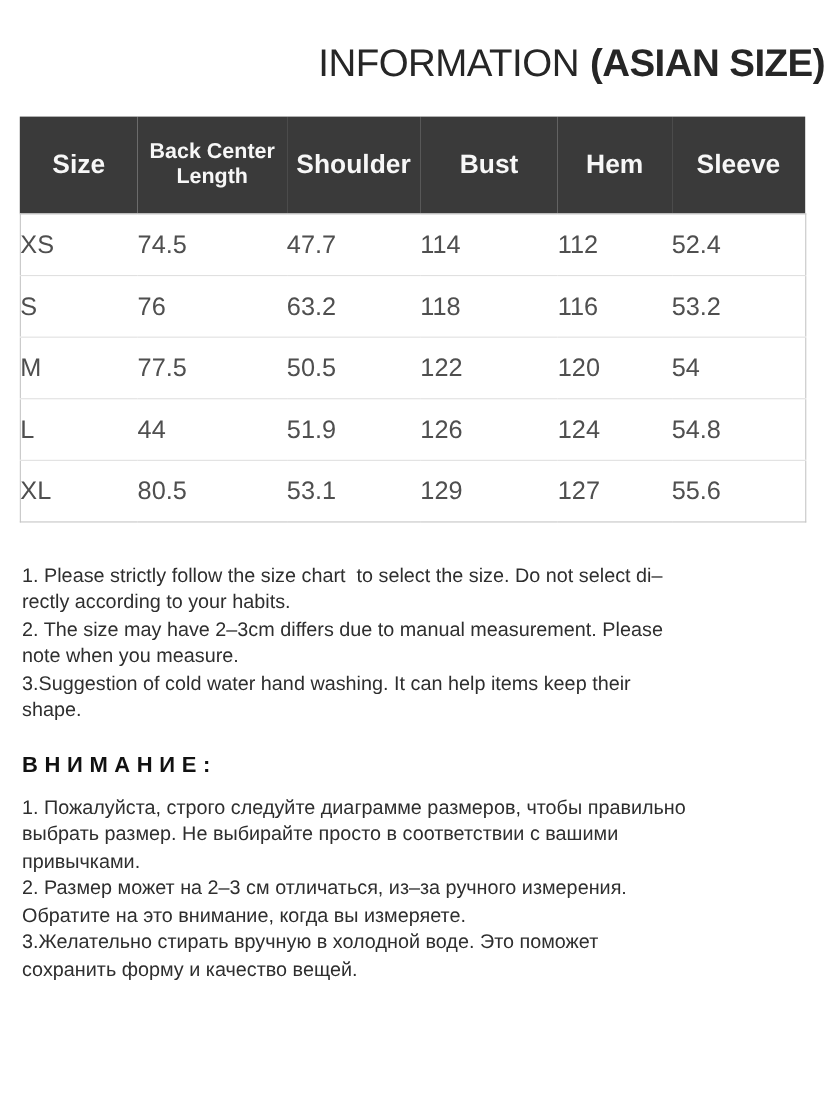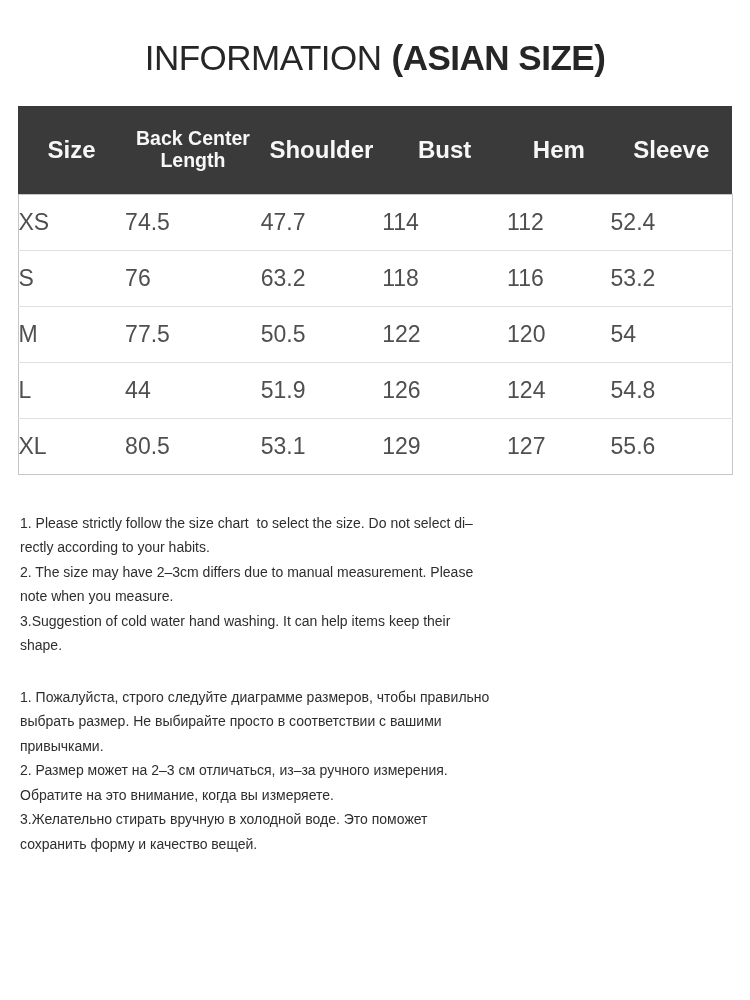--- a/index.html
+++ b/index.html
@@ -18,21 +18,21 @@
     height: 1000px;
     font-family: "Liberation Sans", sans-serif;
     color: var(--text);
     overflow: hidden;
   }
   .page { position: relative; width: 750px; height: 1000px; }
 
   
   .title {
     margin: 38px 0 0 0;
-    text-align: center;
+    text-align: right;
     font-size: 35px;
     letter-spacing: -0.5px;
     color: #262626;
     white-space: nowrap;
   }
   .title .light { font-weight: 400; }
   .title .bold { font-weight: 800; margin-left: 10px; }
 
   
   .size-table {
@@ -65,22 +65,22 @@
   .size-table tbody tr:first-child td { border-top: none; }
 
   
   .notes { margin: 36px 20px 0 20px; }
   .note-heading {
     font-size: 23px;
     font-weight: 700;
     color: var(--heading-text);
   }
   .note-body {
-    margin-top: 27px;
-    font-size: 14px;
+    margin-top: 14px;
+    font-size: 18px;
     line-height: 24.5px;
     white-space: pre-wrap;
     color: var(--text);
   }
   .ru-heading {
     margin-top: 27px;
     font-size: 20px;
     font-weight: 700;
     letter-spacing: 6px;
     color: var(--heading-text);
@@ -159,20 +159,21 @@
     </tbody>
   </table>
 
   <div class="notes">
     <div class="note-body">1. Please strictly follow the size chart  to select the size. Do not select di–
 rectly according to your habits.
 2. The size may have 2–3cm differs due to manual measurement. Please
 note when you measure.
 3.Suggestion of cold water hand washing. It can help items keep their
 shape.</div>
+    <div class="ru-heading">ВНИМАНИЕ:</div>
     <div class="note-body">1. Пожалуйста, строго следуйте диаграмме размеров, чтобы правильно
 выбрать размер. Не выбирайте просто в соответствии с вашими
 привычками.
 2. Размер может на 2–3 см отличаться, из–за ручного измерения.
 Обратите на это внимание, когда вы измеряете.
 3.Желательно стирать вручную в холодной воде. Это поможет
 сохранить форму и качество вещей.</div>
   </div>
 
 </div>

